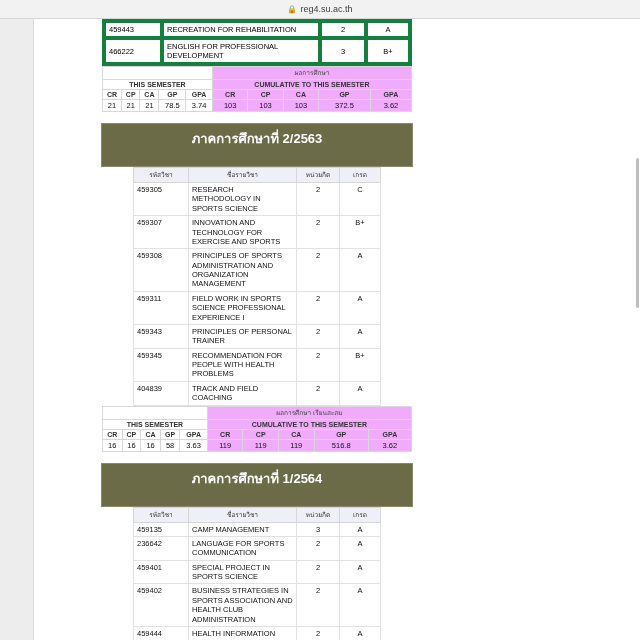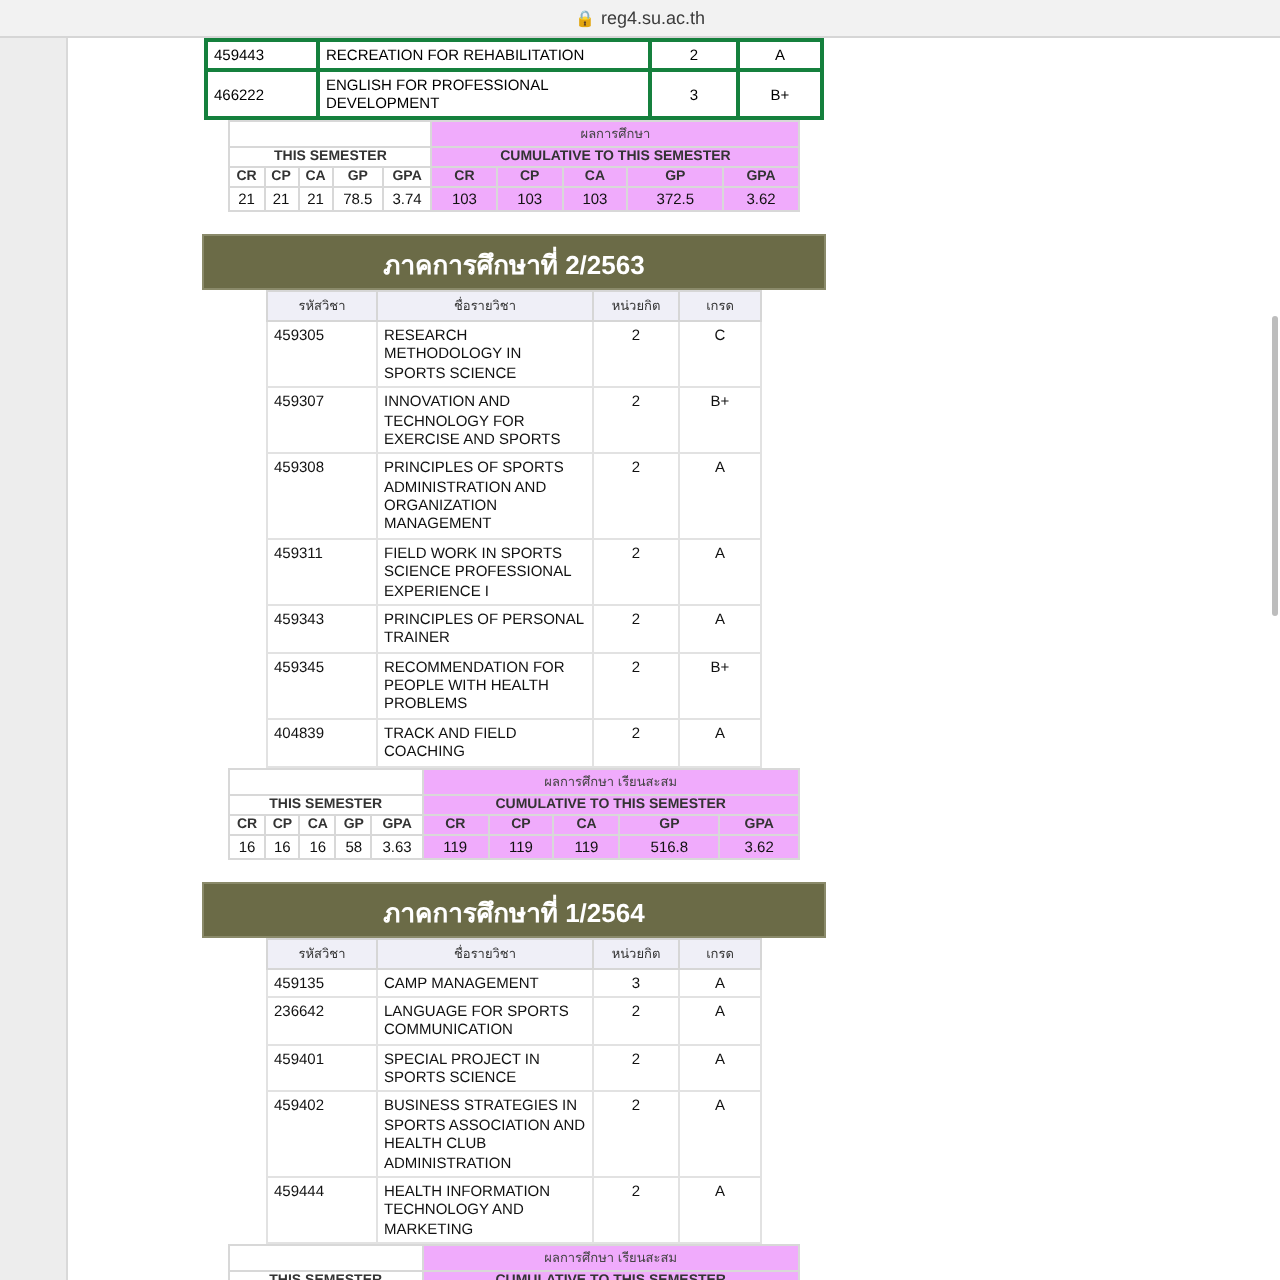--- a/index.html
+++ b/index.html
@@ -34,21 +34,21 @@
   }
   .content{
     position:absolute;left:34px;top:0;width:446px;
   }
   
   table{border-collapse:collapse;}
   .sectitle{
     width:310px;margin:0 auto;
     background:#6b6b47;color:#ffffff;
     text-align:center;font-size:13px;font-weight:bold;
-    padding:4px 0 1px 0;
+    padding:4px 0 17px 0;
     border:1px solid #8a8a6a;
   }
   .courses{
     width:248px;margin:0 auto;
     border:1px solid #c9c9c9;
     font-size:7.5px;color:#111;
   }
   .courses th{
     background:#efeff7;font-weight:normal;
     font-size:6.5px;color:#333;
@@ -57,35 +57,35 @@
   .courses td{
     border:1px solid #e2e2e2;padding:2px 3px;vertical-align:top;
     line-height:1.25;
   }
   .c-code{width:48px;}
   .c-name{}
   .c-cr{width:36px;text-align:center;}
   .c-gr{width:34px;text-align:center;}
 
   .summary{
-    width:286px;margin:0 auto;
+    width:310px;margin:0 auto;
     border:1px solid #c9c9c9;
     font-size:7px;color:#111;
     background:#ffffff;
   }
   .summary td,.summary th{
     border:1px solid #d8d8d8;padding:1px 0;text-align:center;
   }
   .sumhdr{background:#ffffff;font-size:6.5px;color:#444;}
   .sumsub{background:#ffffff;font-size:7px;font-weight:bold;color:#333;}
   .cum{background:#f0abfc;}
   .sumval{font-size:7.5px;}
   .gap{height:11px;}
   .toprows{width:310px;margin:0 auto;font-size:7.5px;border:1px solid #c9c9c9;border-top:none;}
-  .toprows td{border:2px solid #15803d;padding:2px 3px;}
+  .toprows td{border:4px solid #15803d;padding:2px 3px;}
   .scrollbar{
     position:absolute;right:0;top:19px;width:5px;height:621px;background:transparent;
   }
   .scrollthumb{
     position:absolute;right:1px;top:120px;width:3px;height:150px;background:#bdbdbd;border-radius:2px;
   }
 </style>
 </head>
 <body>
 

